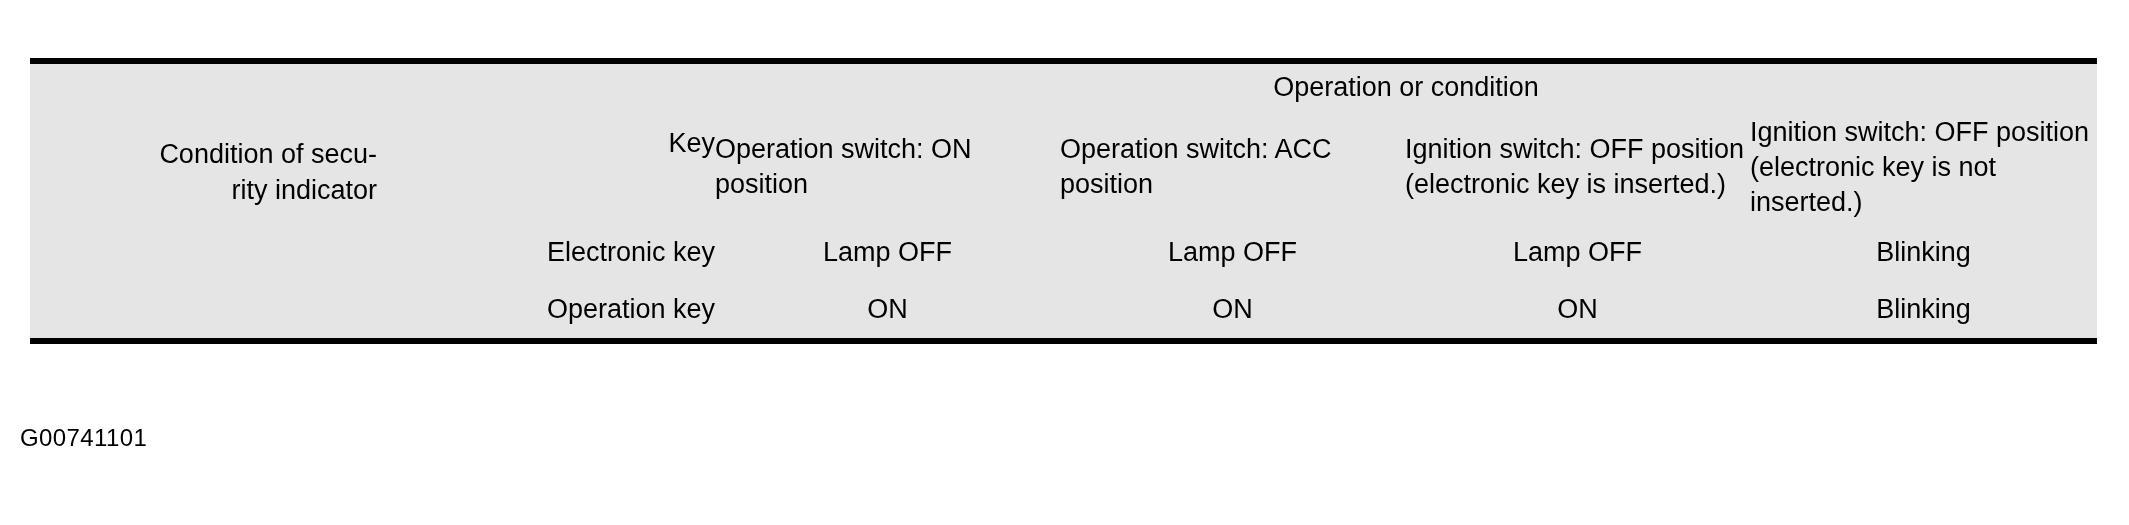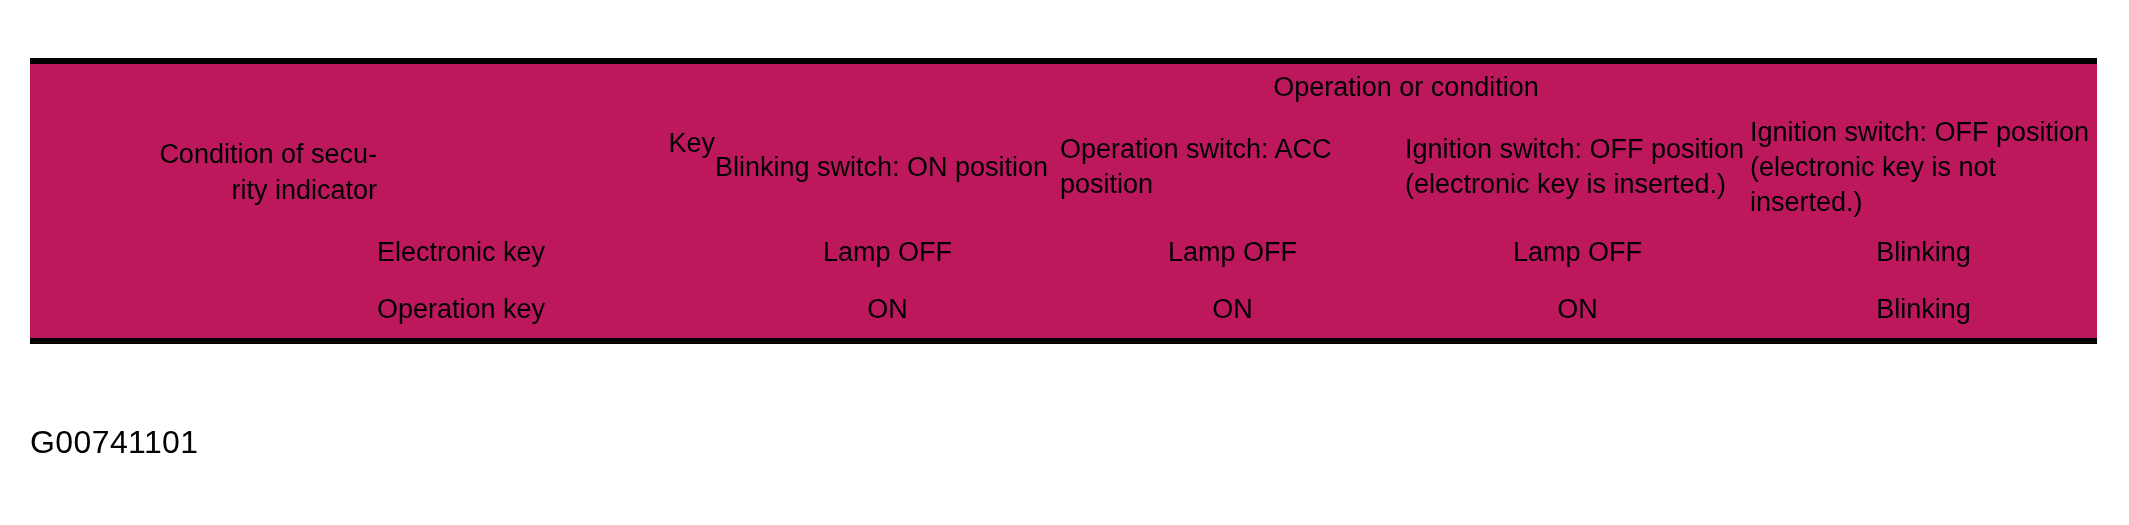--- a/index.html
+++ b/index.html
@@ -43,31 +43,31 @@
   
   table.spec {
     border-top: 6px solid #000;
     border-bottom: 6px solid #000;
   }
 
   table.spec td {
     border: 0;
     padding: 0;
     vertical-align: middle;
-    background: #be185d;
+    background: #e5e5e5;
   }
 
   
   .vline-r { border-right: 3px solid #000; }
 
   
   .hline-b { border-bottom: 3px solid #000; }
 
   
-  .pad-l  { padding: 8px 0 8px 22px; }
+  .pad-l  { padding: 8px 0 8px 22px; text-align: right; }
   .pad-c  { padding: 8px 10px; text-align: center; }
 
   
   .col-cond {
     width: 347px;
   }
   .col-key {
     width: 338px;
   }
   .col-data { width: 345px; }
@@ -98,23 +98,23 @@
 
   .condlabel {
     text-align: right;
     padding: 0 14px 0 22px;
     vertical-align: middle;
   }
 
   
   .caption {
     position: absolute;
-    left: 30px;
+    left: 20px;
     top: 424px;
-    font-size: 32px;
+    font-size: 24px;
     letter-spacing: 0.4px;
     white-space: nowrap;
   }
 </style>
 </head>
 <body>
 
 <div id="page">
 
   <div class="table-wrap">
@@ -132,21 +132,21 @@
         <tr>
           <td rowspan="3" class="col-cond condlabel vline-r">
             <div>Condition of secu-</div>
             <div>rity indicator</div>
           </td>
           <td rowspan="2" class="col-key keylabel vline-r hline-b r-span">Key</td>
           <td colspan="4" class="hdr-op hline-b">Operation or condition</td>
         </tr>
 
         <tr>
-          <td class="subhdr vline-r hline-b r-sub">Blinking switch: ON position</td>
+          <td class="subhdr vline-r hline-b r-sub">Operation switch: ON position</td>
           <td class="subhdr vline-r hline-b r-sub">Operation switch: ACC position</td>
           <td class="subhdr vline-r hline-b r-sub">Ignition switch: OFF position (electronic key is inserted.)</td>
           <td class="subhdr hline-b r-sub">Ignition switch: OFF position (electronic key is not inserted.)</td>
         </tr>
 
         <tr>
           <td class="col-key pad-l vline-r hline-b r-data">Electronic key</td>
           <td class="pad-c vline-r hline-b r-data">Lamp OFF</td>
           <td class="pad-c vline-r hline-b r-data">Lamp OFF</td>
           <td class="pad-c vline-r hline-b r-data">Lamp OFF</td>

